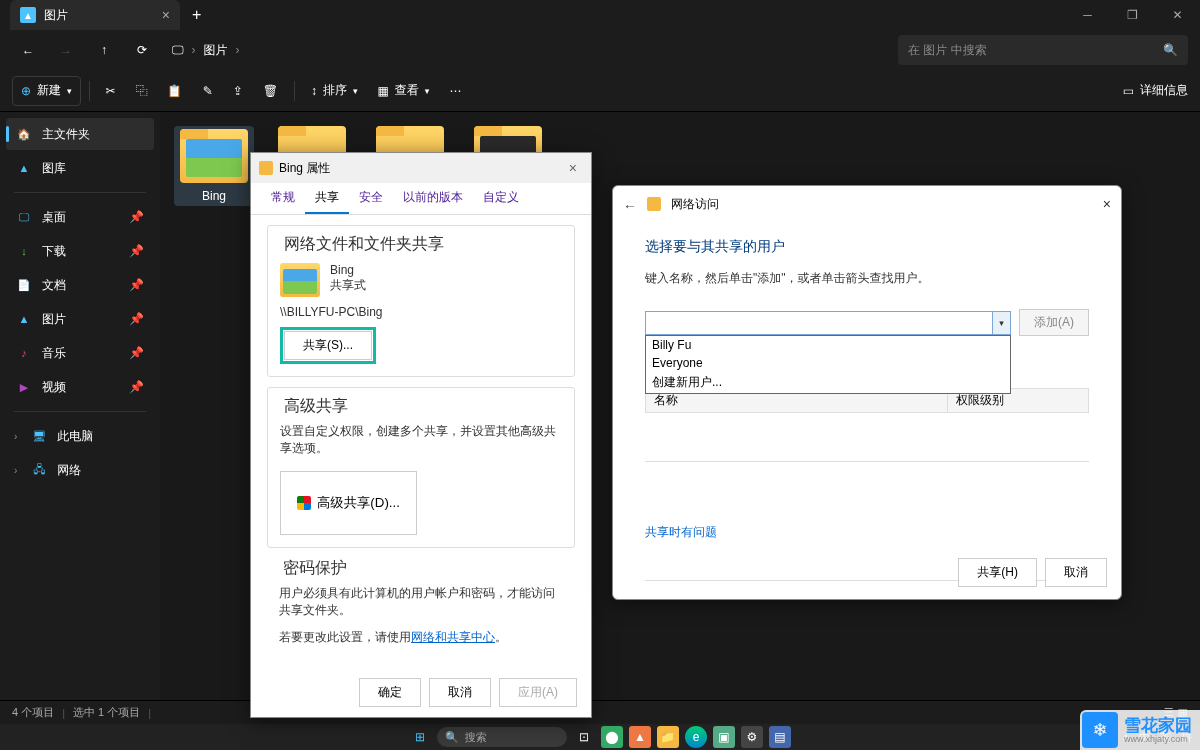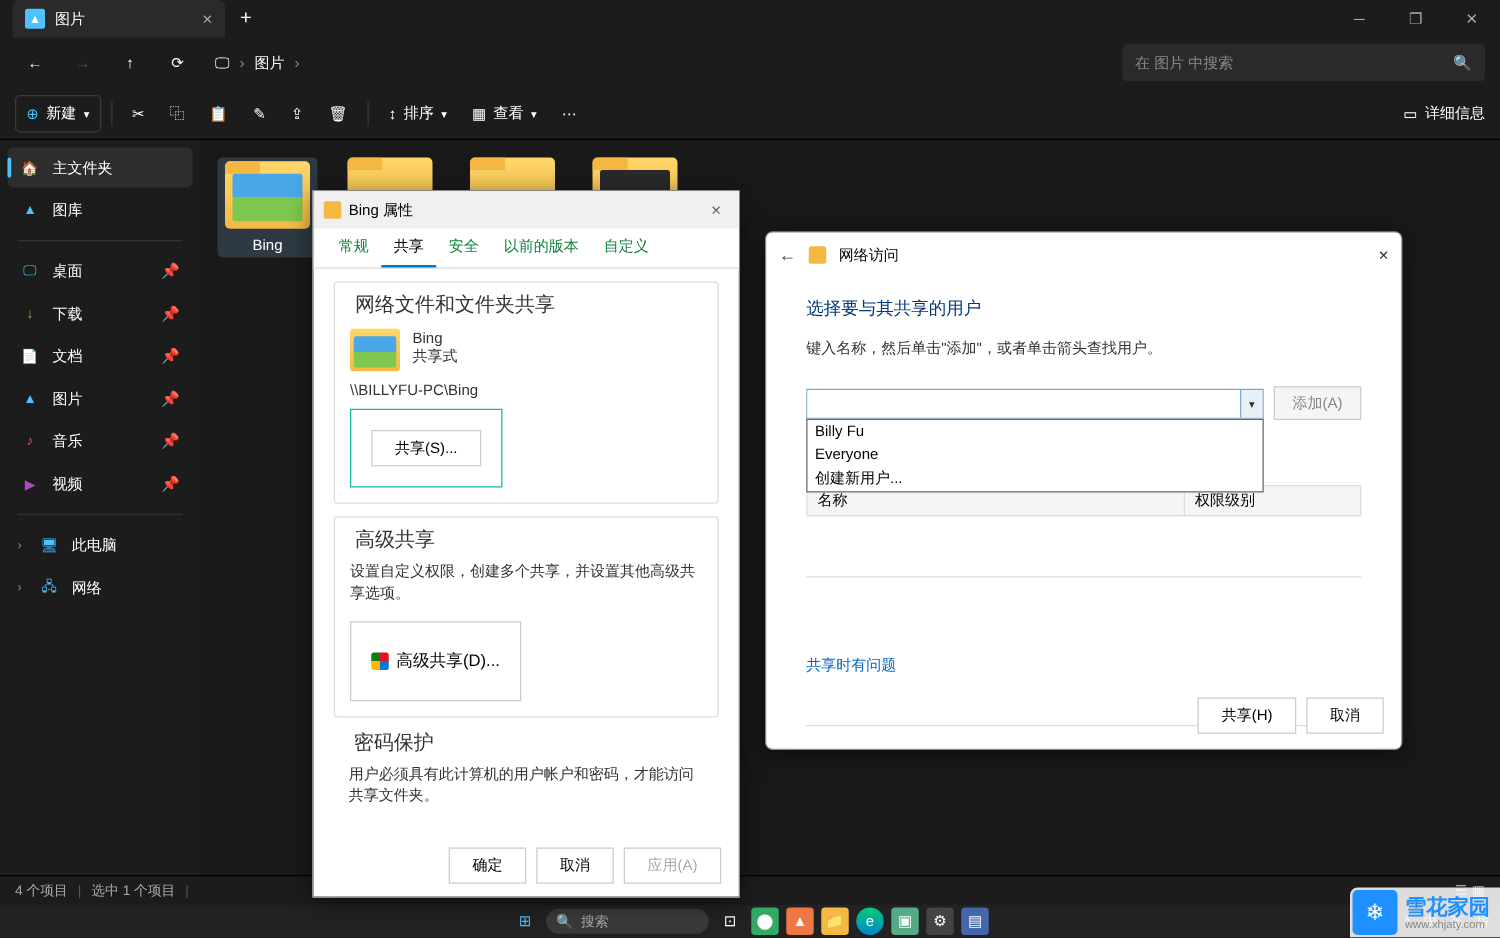--- a/index.html
+++ b/index.html
@@ -62,30 +62,30 @@
 .tb-icon { width:22px; height:22px; border-radius:3px; display:flex; align-items:center; justify-content:center; font-size:12px;}
 .tb-right { position:absolute; right:8px; display:flex; align-items:center; gap:10px; color:#ccc; font-size:11px;}
 
 
 .dialog { position:absolute; background:#fff; color:#000; border:1px solid #888; box-shadow:0 4px 20px rgba(0,0,0,.5);}
 .props { left:250px; top:152px; width:342px; height:566px; }
 .dlg-title { height:30px; background:#f0f0f0; display:flex; align-items:center; padding:0 8px; gap:6px; font-size:12px;}
 .dlg-close { margin-left:auto; color:#666; font-size:14px; padding:0 6px;}
 .dlg-folder-icon{width:14px;height:14px;background:#f5b943;border-radius:2px;}
 .tabs { display:flex; border-bottom:1px solid #ddd; padding:0 10px; background:#fff; font-size:12px;}
-.tab-item { padding:6px 10px; color:#15803d;}
+.tab-item { padding:6px 10px; color:#4c1d95;}
 .tab-item.active { border-bottom:2px solid #0078d4; color:#000;}
 .dlg-body { padding:10px 16px 10px 16px; font-size:12px; color:#333;}
 .group { border:1px solid #ddd; border-radius:3px; padding:12px; margin-bottom:10px;}
 .group-title { margin-top:-18px; background:#fff; display:inline-block; padding:0 4px; font-size:16px;}
 .share-row { display:flex; gap:10px; align-items:flex-start; margin:8px 0;}
 .big-folder { width:40px; height:34px; background:linear-gradient(#ffd76a,#f5b943); border-radius:3px; position:relative;}
 .big-folder .th{position:absolute;top:6px;left:3px;right:3px;bottom:3px;background:linear-gradient(#4aa8e8 50%,#7ec850 50%);border-radius:2px;}
 .share-btn { border:1px solid #ccc; padding:5px 18px; background:#fff; font-size:12px;}
-.share-highlight { border:1px solid #14b8a6; display:inline-block; padding:16px;}
+.share-highlight { border:3px solid #14b8a6; display:inline-block; padding:1px;}
 .adv-btn { border:1px solid #ccc; padding:22px 16px; background:#fff; display:inline-flex; gap:6px; align-items:center;}
 .shield { width:14px; height:14px; background:conic-gradient(#e81123 0 25%,#0078d4 0 50%,#ffb900 0 75%,#107c10 0); border-radius:2px;}
 .link { color:#0066cc; text-decoration:underline; }
 .dlg-footer { position:absolute; bottom:10px; right:14px; display:flex; gap:8px;}
 .dlg-btn { border:1px solid #ccc; padding:5px 18px; background:#fff; font-size:12px;}
 .dlg-btn.disabled { color:#aaa; }
 
 
 .netdlg { left:612px; top:185px; width:510px; height:415px; border-radius:6px; background:#fff;}
 .net-title { height:36px; display:flex; align-items:center; padding:0 10px; gap:10px; font-size:12px;}
@@ -335,20 +335,21 @@
       <div class="group-title">高级共享</div>
       <div style="margin:6px 0 14px">设置自定义权限，创建多个共享，并设置其他高级共享选项。</div>
       <button class="adv-btn">
           <span class="shield"></span>
           <span>高级共享(D)...</span>
         </button>
     </div>
     <div class="group" style="border:none;padding:4px 12px">
       <div class="group-title" style="margin-top:-10px">密码保护</div>
       <div style="margin:6px 0">用户必须具有此计算机的用户帐户和密码，才能访问共享文件夹。</div>
+      <div style="margin-top:10px"><span>若要更改此设置，请使用</span><a class="link">网络和共享中心</a>。</div>
     </div>
   </div>
   <div class="dlg-footer">
     <button class="dlg-btn">确定</button>
     <button class="dlg-btn">取消</button>
     <button class="dlg-btn disabled">应用(A)</button>
   </div>
 </div>
 
 <div class="dialog netdlg">

